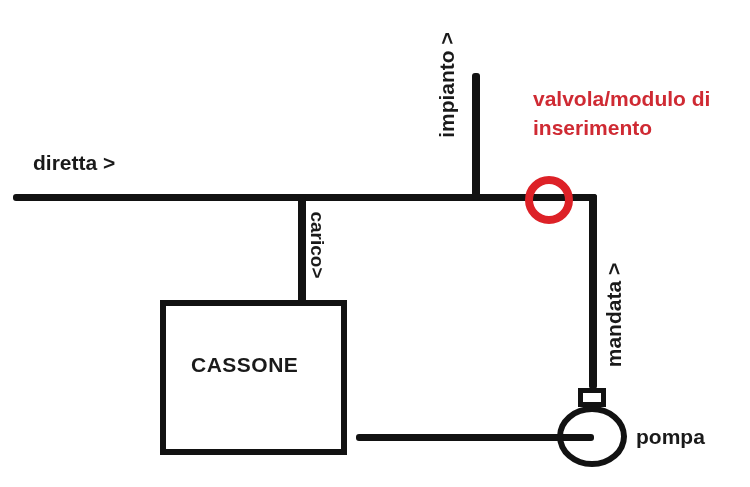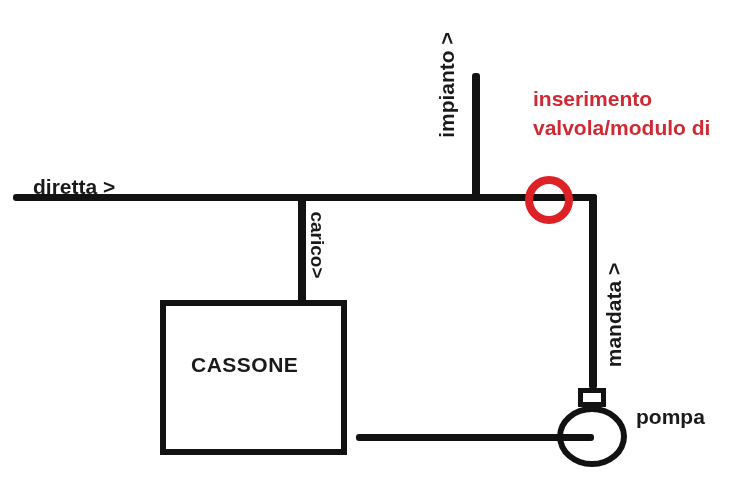--- a/index.html
+++ b/index.html
@@ -41,25 +41,25 @@
   .pipe-main     { left: 13px;  top: 194px; width: 584px; height: 7px; }
   
   .pipe-impianto { left: 472px; top: 73px;  width: 8px;  height: 127px; }
   
   .pipe-carico   { left: 298px; top: 197px; width: 8px;  height: 107px; }
   
   .pipe-mandata  { left: 589px; top: 194px; width: 8px;  height: 195px; }
   
   .pipe-suction  { left: 356px; top: 434px; width: 238px; height: 7px; }
 
-  .label-diretta  { left: 33px;  top: 176px; }
+  .label-diretta  { left: 33px;  top: 152px; }
   .label-impianto { left: 446px; top: 85px; }
   .label-carico   { left: 317px; top: 245px; font-size: 19px; }
   .label-mandata  { left: 613px; top: 315px; }
-  .label-pompa    { left: 636px; top: 406px; }
+  .label-pompa    { left: 636px; top: 426px; }
 
   .red-note {
     position: absolute;
     left: 533px; top: 84px;
     font-weight: bold;
     font-size: 21px;
     line-height: 29px;
     color: var(--red-text);
     white-space: nowrap;
   }
@@ -115,22 +115,22 @@
   <div class="cassone-box">
     <div class="label-cassone">CASSONE</div>
   </div>
 
   <div class="pump-fitting"></div>
   <div class="pump-body"></div>
   <div class="label label-pompa">pompa</div>
 
   <div class="red-circle"></div>
   <div class="red-note">
+    <div>valvola/modulo di</div>
     <div>inserimento</div>
-    <div>valvola/modulo di</div>
   </div>
 
   <div class="label label-diretta">diretta &gt;</div>
   <div class="label rot-ccw label-impianto">impianto &gt;</div>
   <div class="label rot-cw label-carico">carico&gt;</div>
   <div class="label rot-ccw label-mandata">mandata &gt;</div>
 
 </div>
 
 </body></html>

